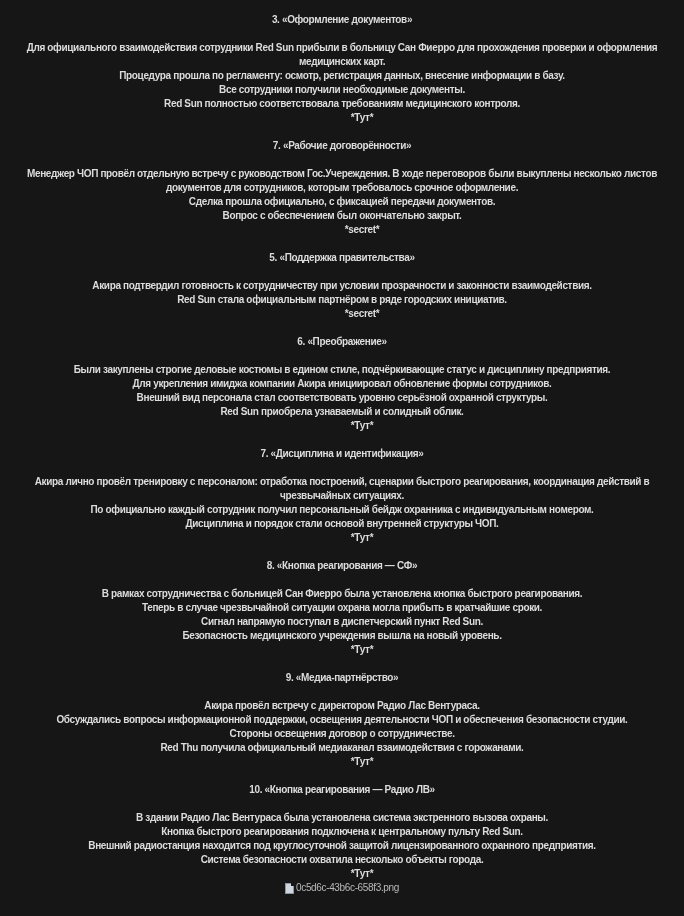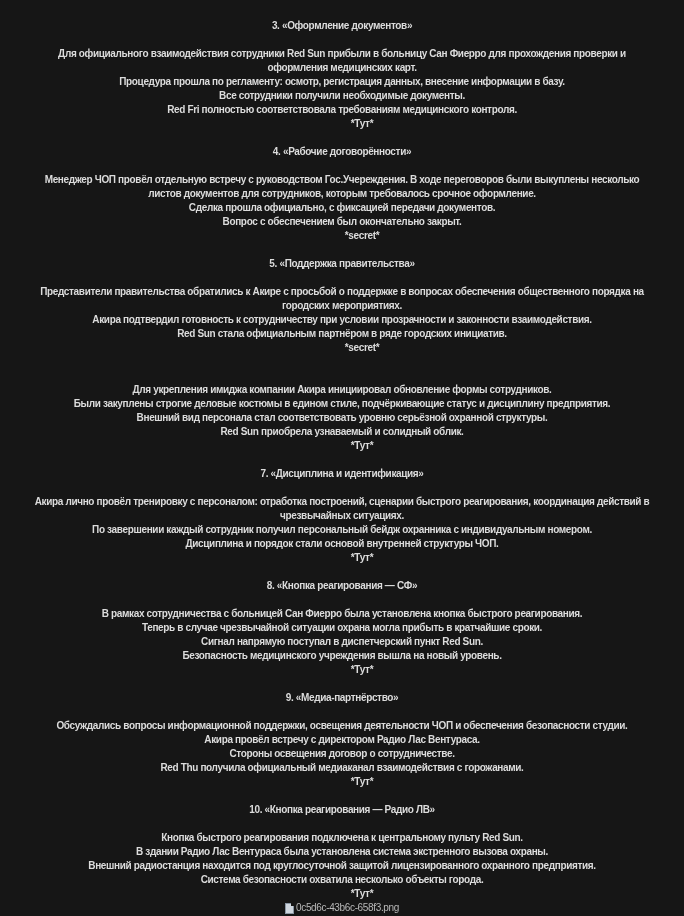--- a/index.html
+++ b/index.html
@@ -16,21 +16,21 @@
       font-weight: bold;
       font-size: 10px;
       line-height: 14px;
       text-align: center;
     }
     .doc {
       padding-top: 13px;
       letter-spacing: -0.35px;
     }
     .section {
-      margin: 6px;
+      margin: 0;
     }
     .section-title {
       display: block;
       height: 14px;
     }
     .gap {
       height: 14px;
     }
     .para-line {
       display: block;
@@ -75,85 +75,85 @@
 <body>
 
 <div class="doc">
 
   <div class="section">
     <span class="section-title">3. «Оформление документов»</span>
     <div class="gap"></div>
     <span class="para-line">Для официального взаимодействия сотрудники Red Sun прибыли в больницу Сан Фиерро для прохождения проверки и оформления медицинских карт.</span>
     <span class="para-line">Процедура прошла по регламенту: осмотр, регистрация данных, внесение информации в базу.</span>
     <span class="para-line">Все сотрудники получили необходимые документы.</span>
-    <span class="para-line">Red Fri полностью соответствовала требованиям медицинского контроля.</span>
+    <span class="para-line">Red Sun полностью соответствовала требованиям медицинского контроля.</span>
     <span class="tag-line">*Тут*</span>
   </div>
 
   <div class="section">
-    <span class="section-title">4. «Рабочие договорённости»</span>
+    <span class="section-title">7. «Рабочие договорённости»</span>
     <div class="gap"></div>
     <span class="para-line">Менеджер ЧОП провёл отдельную встречу с руководством Гос.Учереждения. В ходе переговоров были выкуплены несколько листов документов для сотрудников, которым требовалось срочное оформление.</span>
     <span class="para-line">Сделка прошла официально, с фиксацией передачи документов.</span>
     <span class="para-line">Вопрос с обеспечением был окончательно закрыт.</span>
     <span class="tag-line">*secret*</span>
   </div>
 
   <div class="section">
     <span class="section-title">5. «Поддержка правительства»</span>
     <div class="gap"></div>
-    <span class="para-line">Представители правительства обратились к Акире с просьбой о поддержке в вопросах обеспечения общественного порядка на городских мероприятиях.</span>
     <span class="para-line">Акира подтвердил готовность к сотрудничеству при условии прозрачности и законности взаимодействия.</span>
     <span class="para-line">Red Sun стала официальным партнёром в ряде городских инициатив.</span>
     <span class="tag-line">*secret*</span>
   </div>
 
   <div class="section">
+    <span class="section-title">6. «Преображение»</span>
     <div class="gap"></div>
+    <span class="para-line">Были закуплены строгие деловые костюмы в едином стиле, подчёркивающие статус и дисциплину предприятия.</span>
     <span class="para-line">Для укрепления имиджа компании Акира инициировал обновление формы сотрудников.</span>
-    <span class="para-line">Были закуплены строгие деловые костюмы в едином стиле, подчёркивающие статус и дисциплину предприятия.</span>
     <span class="para-line">Внешний вид персонала стал соответствовать уровню серьёзной охранной структуры.</span>
     <span class="para-line">Red Sun приобрела узнаваемый и солидный облик.</span>
     <span class="tag-line">*Тут*</span>
   </div>
 
   <div class="section">
     <span class="section-title">7. «Дисциплина и идентификация»</span>
     <div class="gap"></div>
     <span class="para-line">Акира лично провёл тренировку с персоналом: отработка построений, сценарии быстрого реагирования, координация действий в чрезвычайных ситуациях.</span>
-    <span class="para-line">По завершении каждый сотрудник получил персональный бейдж охранника с индивидуальным номером.</span>
+    <span class="para-line">По официально каждый сотрудник получил персональный бейдж охранника с индивидуальным номером.</span>
     <span class="para-line">Дисциплина и порядок стали основой внутренней структуры ЧОП.</span>
     <span class="tag-line">*Тут*</span>
   </div>
 
   <div class="section">
     <span class="section-title">8. «Кнопка реагирования — СФ»</span>
     <div class="gap"></div>
     <span class="para-line">В рамках сотрудничества с больницей Сан Фиерро была установлена кнопка быстрого реагирования.</span>
     <span class="para-line">Теперь в случае чрезвычайной ситуации охрана могла прибыть в кратчайшие сроки.</span>
     <span class="para-line">Сигнал напрямую поступал в диспетчерский пункт Red Sun.</span>
     <span class="para-line">Безопасность медицинского учреждения вышла на новый уровень.</span>
     <span class="tag-line">*Тут*</span>
   </div>
 
   <div class="section">
     <span class="section-title">9. «Медиа-партнёрство»</span>
     <div class="gap"></div>
+    <span class="para-line">Акира провёл встречу с директором Радио Лас Вентураса.</span>
     <span class="para-line">Обсуждались вопросы информационной поддержки, освещения деятельности ЧОП и обеспечения безопасности студии.</span>
-    <span class="para-line">Акира провёл встречу с директором Радио Лас Вентураса.</span>
     <span class="para-line">Стороны освещения договор о сотрудничестве.</span>
     <span class="para-line">Red Thu получила официальный медиаканал взаимодействия с горожанами.</span>
     <span class="tag-line">*Тут*</span>
   </div>
 
   <div class="section">
     <span class="section-title">10. «Кнопка реагирования — Радио ЛВ»</span>
     <div class="gap"></div>
+    <span class="para-line">В здании Радио Лас Вентураса была установлена система экстренного вызова охраны.</span>
     <span class="para-line">Кнопка быстрого реагирования подключена к центральному пульту Red Sun.</span>
-    <span class="para-line">В здании Радио Лас Вентураса была установлена система экстренного вызова охраны.</span>
     <span class="para-line">Внешний радиостанция находится под круглосуточной защитой лицензированного охранного предприятия.</span>
     <span class="para-line">Система безопасности охватила несколько объекты города.</span>
     <span class="tag-line">*Тут*</span>
     <span class="broken-img">
       <span class="img-icon"></span>
       <span>0c5d6c-43b6c-658f3.png</span>
     </span>
   </div>
 
 </div>

